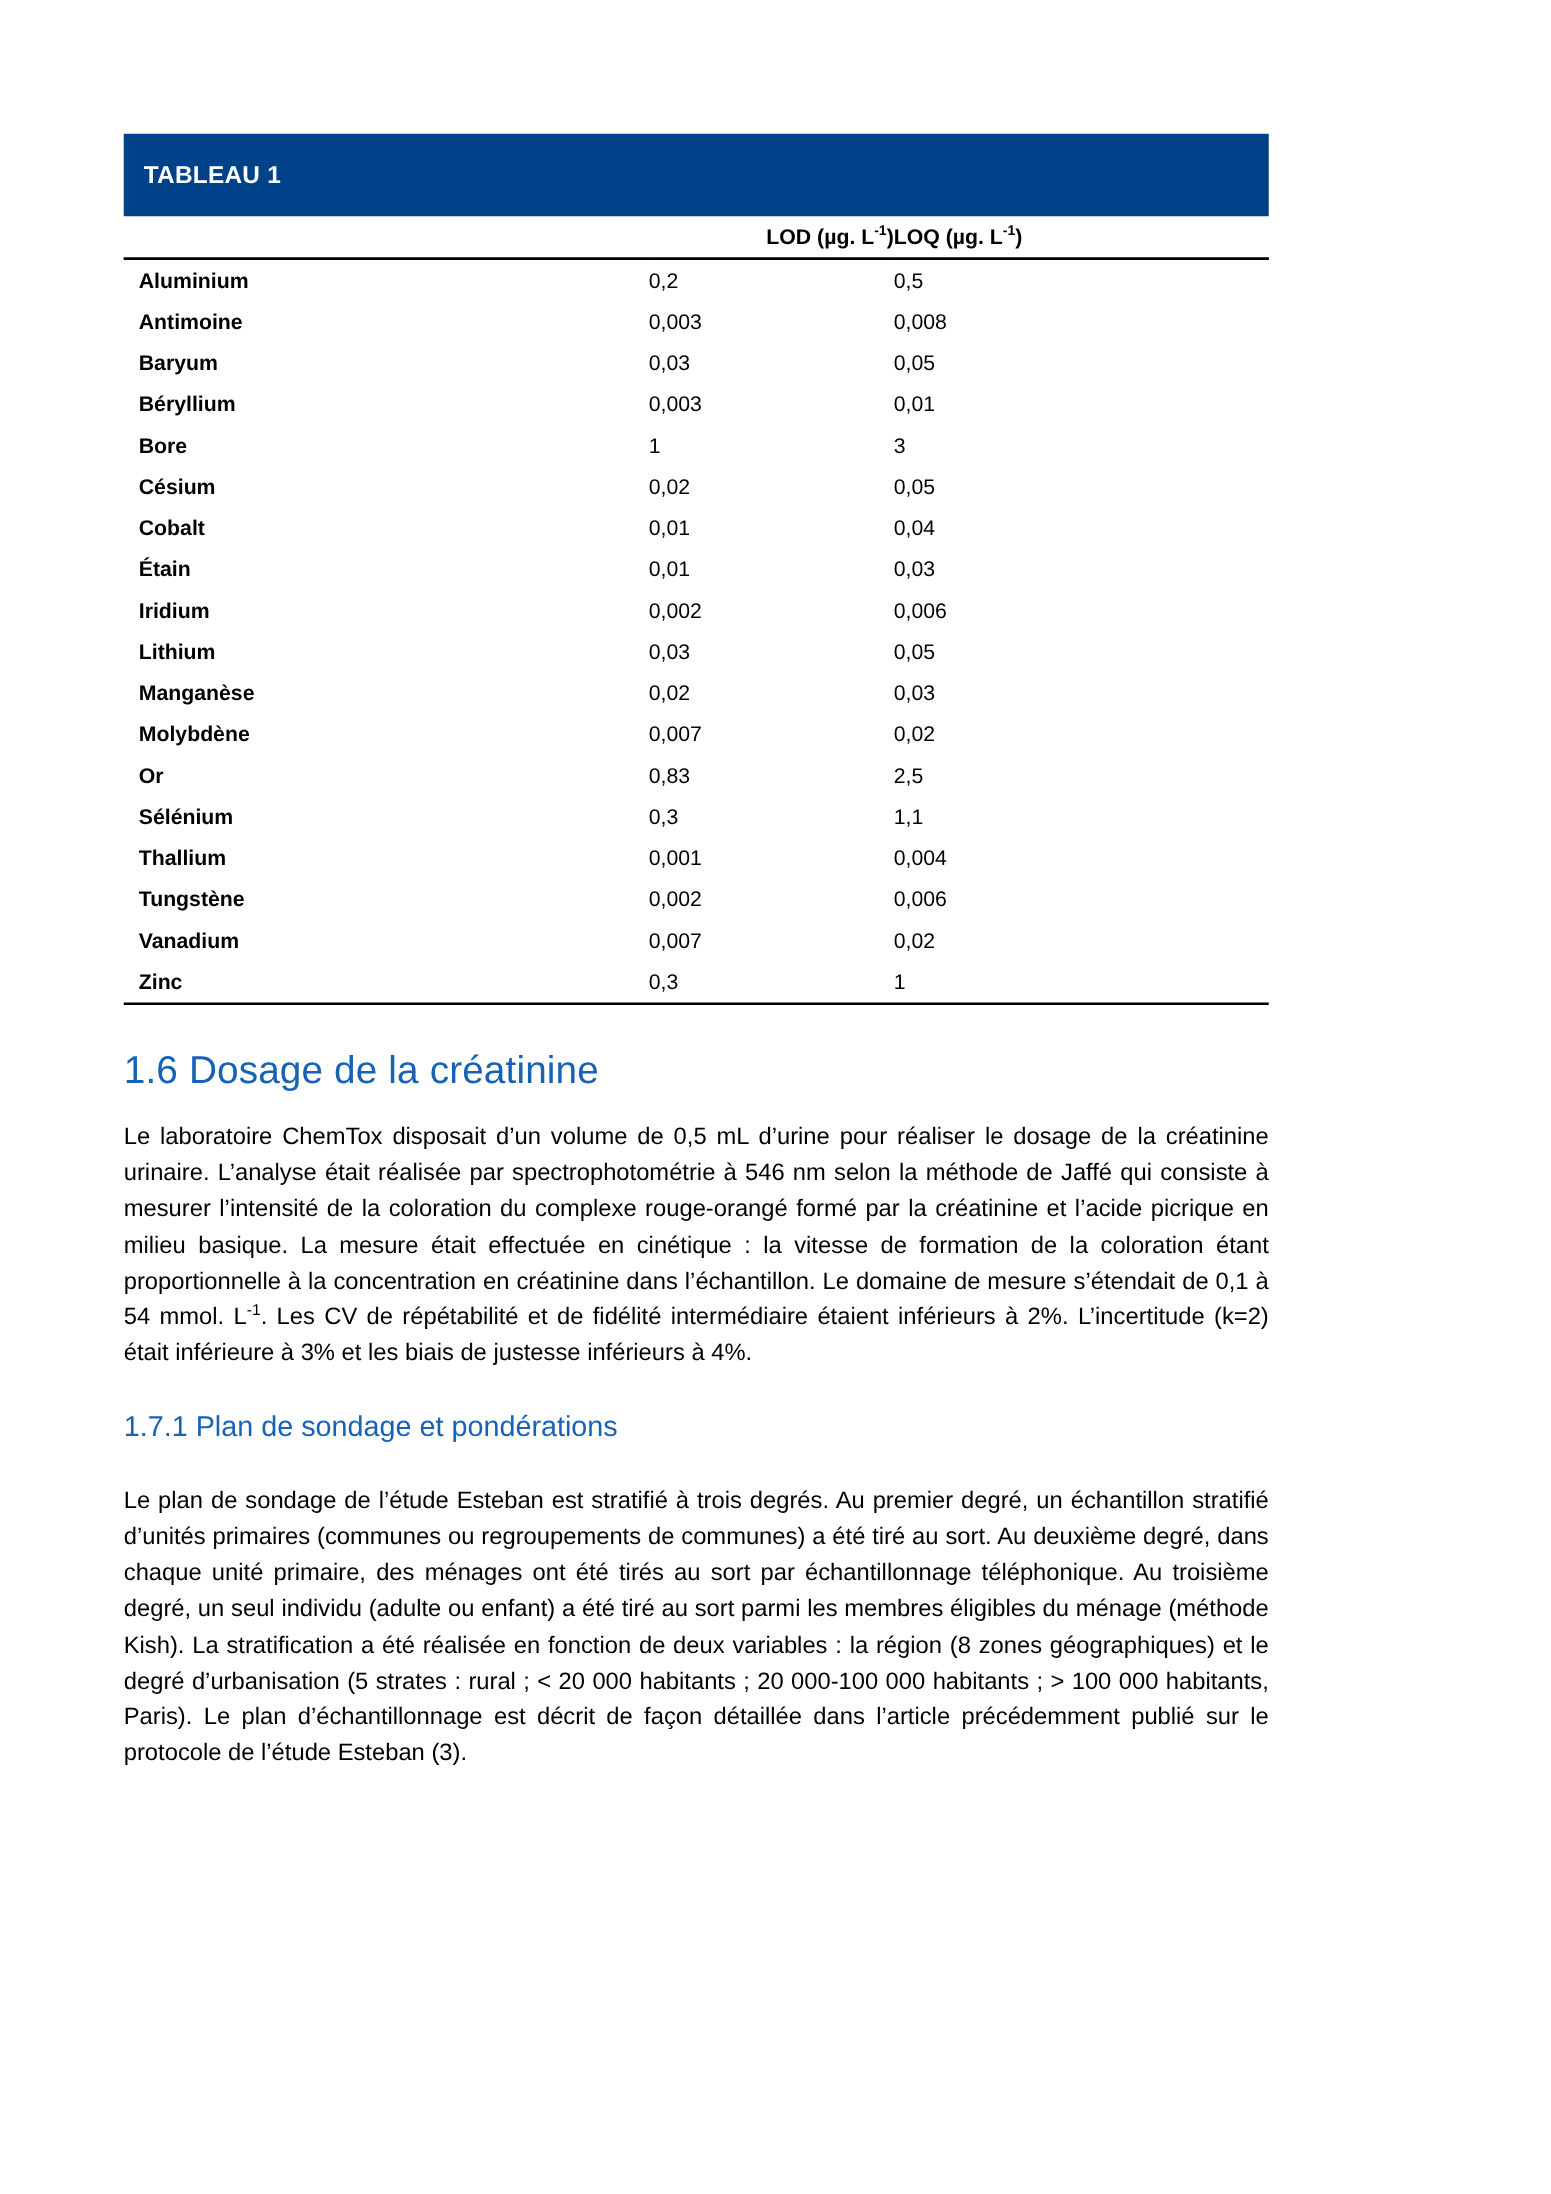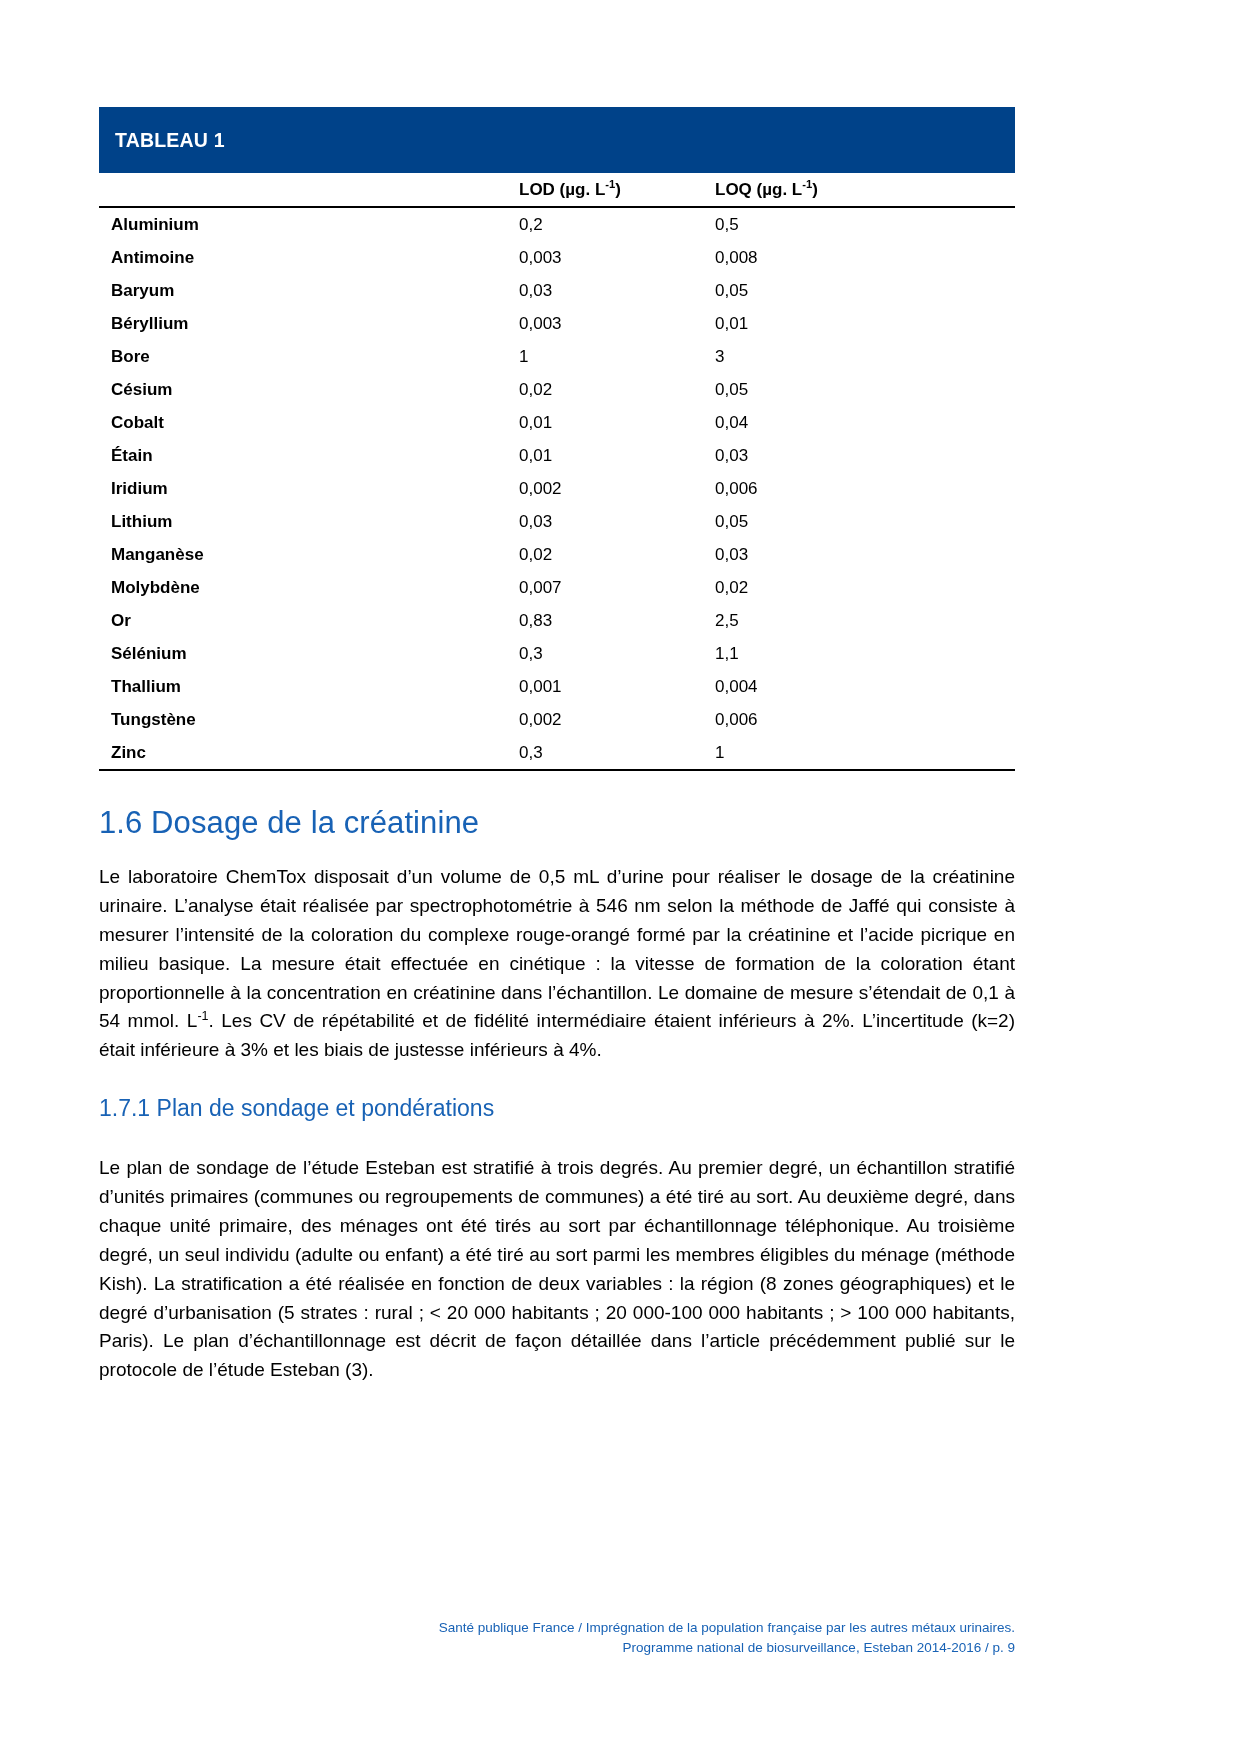--- a/index.html
+++ b/index.html
@@ -49,21 +49,21 @@
   }
   table.lod th {
     text-align: left;
     font-weight: bold;
     font-size: 17px;
     padding: 7px 0 6px 0;
     border-bottom: 2px solid #000;
     vertical-align: bottom;
   }
   table.lod th.col-name { width: 420px; }
-  table.lod th.col-lod  { width: 196px; }
+  table.lod th.col-lod  { width: 196px; text-align: right; }
   table.lod th.col-loq  { width: 300px; }
   table.lod td {
     padding: 6.5px 0 6.5px 0;
     vertical-align: top;
     font-size: 17px;
   }
   table.lod td.name {
     font-weight: bold;
     padding-left: 12px;
   }
@@ -205,20 +205,25 @@
           <tr>
             <td class="name">Thallium</td>
             <td>0,001</td>
             <td>0,004</td>
           </tr>
           <tr>
             <td class="name">Tungstène</td>
             <td>0,002</td>
             <td>0,006</td>
           </tr>
+          <tr>
+            <td class="name">Vanadium</td>
+            <td>0,007</td>
+            <td>0,02</td>
+          </tr>
           <tr class="last">
             <td class="name">Zinc</td>
             <td>0,3</td>
             <td>1</td>
           </tr>
         </tbody>
     </table>
     <div class="tbl-bottom-rule"></div>
 
     <h2 class="sec">1.6 Dosage de la créatinine</h2>
@@ -227,17 +232,13 @@
       <span>Le laboratoire ChemTox disposait d’un volume de 0,5 mL d’urine pour réaliser le dosage de la créatinine urinaire. L’analyse était réalisée par spectrophotométrie à 546 nm selon la méthode de Jaffé qui consiste à mesurer l’intensité de la coloration du complexe rouge-orangé formé par la créatinine et l’acide picrique en milieu basique. La mesure était effectuée en cinétique : la vitesse de formation de la coloration étant proportionnelle à la concentration en créatinine dans l’échantillon. Le domaine de mesure s’étendait de 0,1 à 54 mmol. L</span><sup>-1</sup><span>. Les CV de répétabilité et de fidélité intermédiaire étaient inférieurs à 2%. L’incertitude (k=2) était inférieure à 3% et les biais de justesse inférieurs à 4%.</span>
     </p>
 
 
     <h3 class="subsec">1.7.1 Plan de sondage et pondérations</h3>
 
     <p class="body">Le plan de sondage de l’étude Esteban est stratifié à trois degrés. Au premier degré, un échantillon stratifié d’unités primaires (communes ou regroupements de communes) a été tiré au sort. Au deuxième degré, dans chaque unité primaire, des ménages ont été tirés au sort par échantillonnage téléphonique. Au troisième degré, un seul individu (adulte ou enfant) a été tiré au sort parmi les membres éligibles du ménage (méthode Kish). La stratification a été réalisée en fonction de deux variables : la région (8 zones géographiques) et le degré d’urbanisation (5 strates : rural ; &lt; 20 000 habitants ; 20 000-100 000 habitants ; &gt; 100 000 habitants, Paris). Le plan d’échantillonnage est décrit de façon détaillée dans l’article précédemment publié sur le protocole de l’étude Esteban (3).</p>
 
   </div>
 
-  <div class="footer">
-    <div>Santé publique France / Imprégnation de la population française par les autres métaux urinaires.</div>
-    <div>Programme national de biosurveillance, Esteban 2014-2016 / p. 9</div>
-  </div>
 </div>
 
 </body></html>

